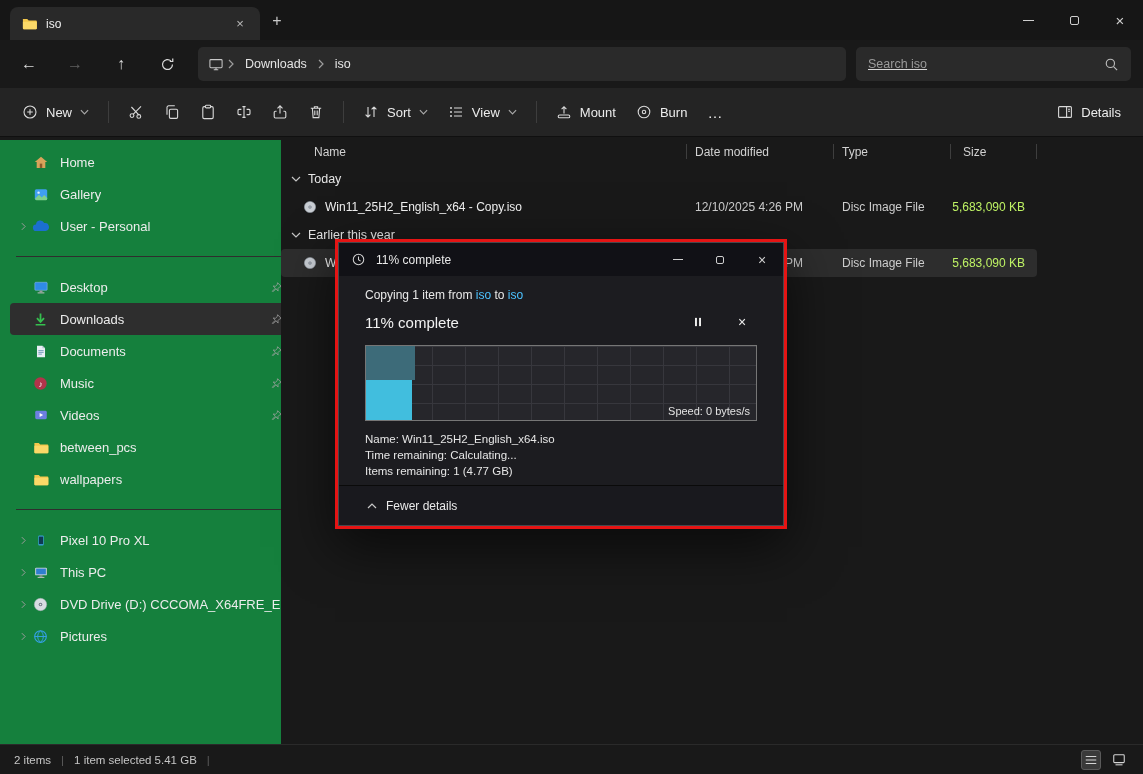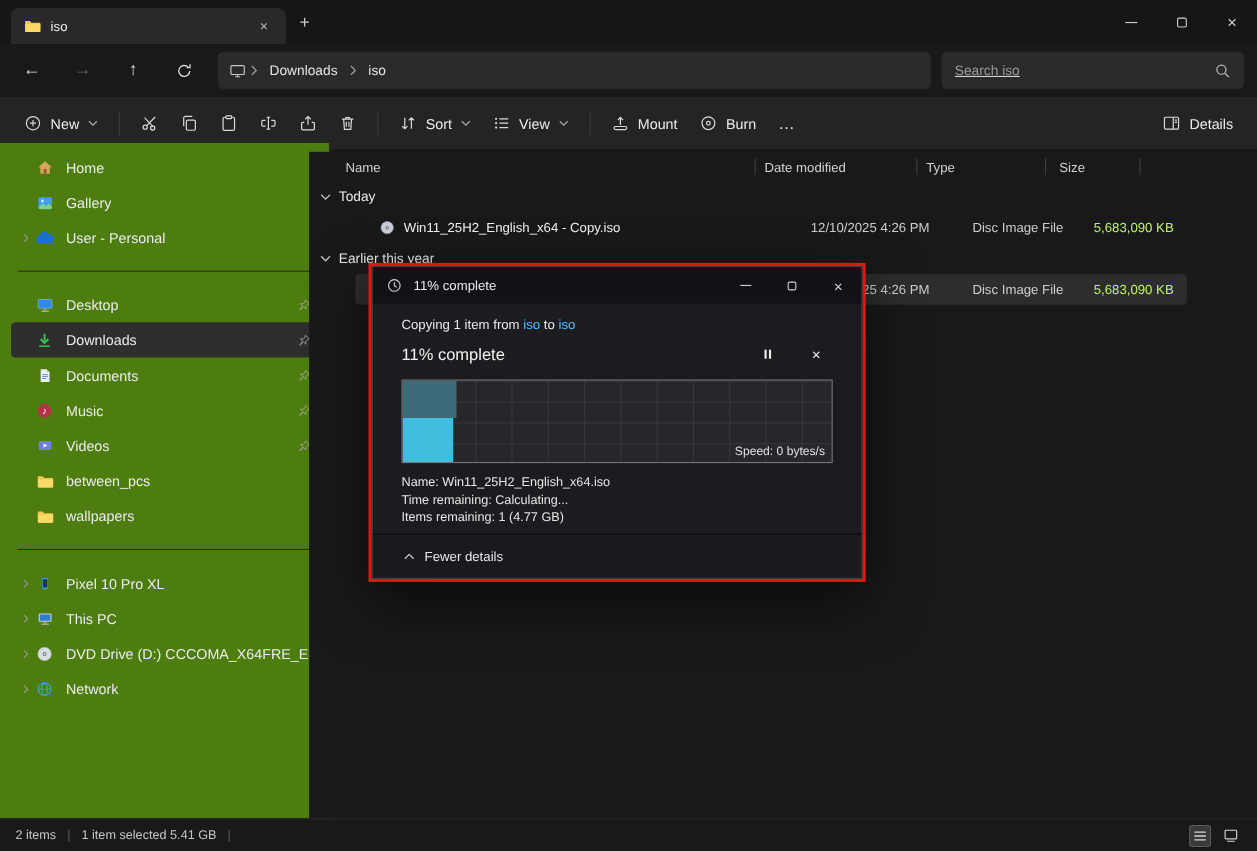--- a/index.html
+++ b/index.html
@@ -48,21 +48,21 @@
   .commandbar { position:absolute; top:88px; left:0; right:0; height:49px; background:#242424;
     border-bottom:1px solid #101010; display:flex; align-items:center; padding:0 12px; }
   .cmd-btn { display:flex; align-items:center; gap:8px; padding:8px 10px; border-radius:4px;
     font-size:13px; color:#ececec; white-space:nowrap; }
   .cmd-ico { display:flex; align-items:center; justify-content:center; color:#d9d9d9; }
   .cmd-sep { width:1px; height:22px; background:#3d3d3d; margin:0 9px; }
   .chev { color:#a8a8a8; }
   .details-btn { margin-left:auto; }
 
   
-  .sidebar { position:absolute; top:130px; left:0; width:300px; bottom:30px; background:#4d7c0f;
+  .sidebar { position:absolute; top:140px; left:0; width:300px; bottom:30px; background:#15803d;
     border-right:1px solid #2b2b2b; padding-top:6px; overflow:hidden; }
   .side-item { display:flex; align-items:center; height:32px; margin:0 10px; padding:0 6px 0 4px;
     border-radius:4px; font-size:13px; color:#ececec; }
   .side-item.selected { background:#2e2e2e; }
   .chev-slot { width:18px; min-width:18px; display:flex; justify-content:center; color:#9c9c9c; }
   .s-icon { width:17px; min-width:17px; height:17px; margin-right:11px; display:flex; align-items:center; justify-content:center; }
   .s-label { white-space:nowrap; overflow:hidden; }
   .pin { margin-left:auto; display:flex; opacity:.85; }
   .side-sep { height:1px; background:#2e2e2e; margin:14px 16px; }
 
@@ -71,21 +71,21 @@
   .col-headers { display:flex; height:27px; align-items:center; font-size:12px; color:#d2d2d2; }
   .colcell { position:relative; height:100%; display:flex; align-items:center; }
   .colcell::after { content:""; position:absolute; right:0; top:6px; bottom:6px; width:1px; background:#3e3e3e; }
   .col-name { width:406px; padding-left:33px; }
   .col-date { width:147px; padding-left:8px; }
   .col-type { width:117px; padding-left:8px; }
   .col-size { width:86px; padding-left:12px; }
   .group-header { height:28px; display:flex; align-items:center; gap:7px; padding-left:10px;
     font-size:12.5px; color:#e6e6e6; width:756px; }
   .file-row { height:28px; width:756px; display:grid; grid-template-columns:406px 147px 117px 86px;
-    align-items:center; font-size:12px; border-radius:4px;margin-left:42px; }
+    align-items:center; font-size:12px; border-radius:4px; }
   .file-row.selected { background:#2d2d2d; }
   .name-cell { display:flex; align-items:center; gap:8px; padding-left:22px; color:#f0f0f0;
     white-space:nowrap; overflow:hidden; }
   .cell-date, .cell-type { color:#cdcdcd; padding-left:8px; white-space:nowrap; }
   .cell-size { color:#bef264; text-align:right; padding-right:12px; white-space:nowrap; }
 
   
   .statusbar { position:absolute; left:0; right:0; bottom:0; height:30px; background:#191919;
     border-top:1px solid #2a2a2a; display:flex; align-items:center; padding:0 14px; gap:10px;
     font-size:11.5px; color:#c6c6c6; }
@@ -523,21 +523,21 @@
         <svg width="5" height="9" viewBox="0 0 6 10">
             <path d="M1 1l4 4-4 4" fill="none" stroke="#9c9c9c" stroke-width="1.2"></path>
           </svg>
       </span>
       <span class="s-icon">
         <svg width="15" height="15" viewBox="0 0 16 16">
             <circle cx="8" cy="8" r="6.2" fill="none" stroke="#35a0e8" stroke-width="1.2"></circle>
             <path d="M1.8 8h12.4M8 1.8c-4 3.4-4 9 0 12.4M8 1.8c4 3.4 4 9 0 12.4" fill="none" stroke="#35a0e8" stroke-width="1"></path>
           </svg>
       </span>
-      <span class="s-label">Network</span>
+      <span class="s-label">Pictures</span>
     </div>
   </div>
 
   <div class="main">
     <div class="col-headers">
       <div class="colcell col-name">Name</div>
       <div class="colcell col-date">Date modified</div>
       <div class="colcell col-type">Type</div>
       <div class="colcell col-size">Size</div>
     </div>

